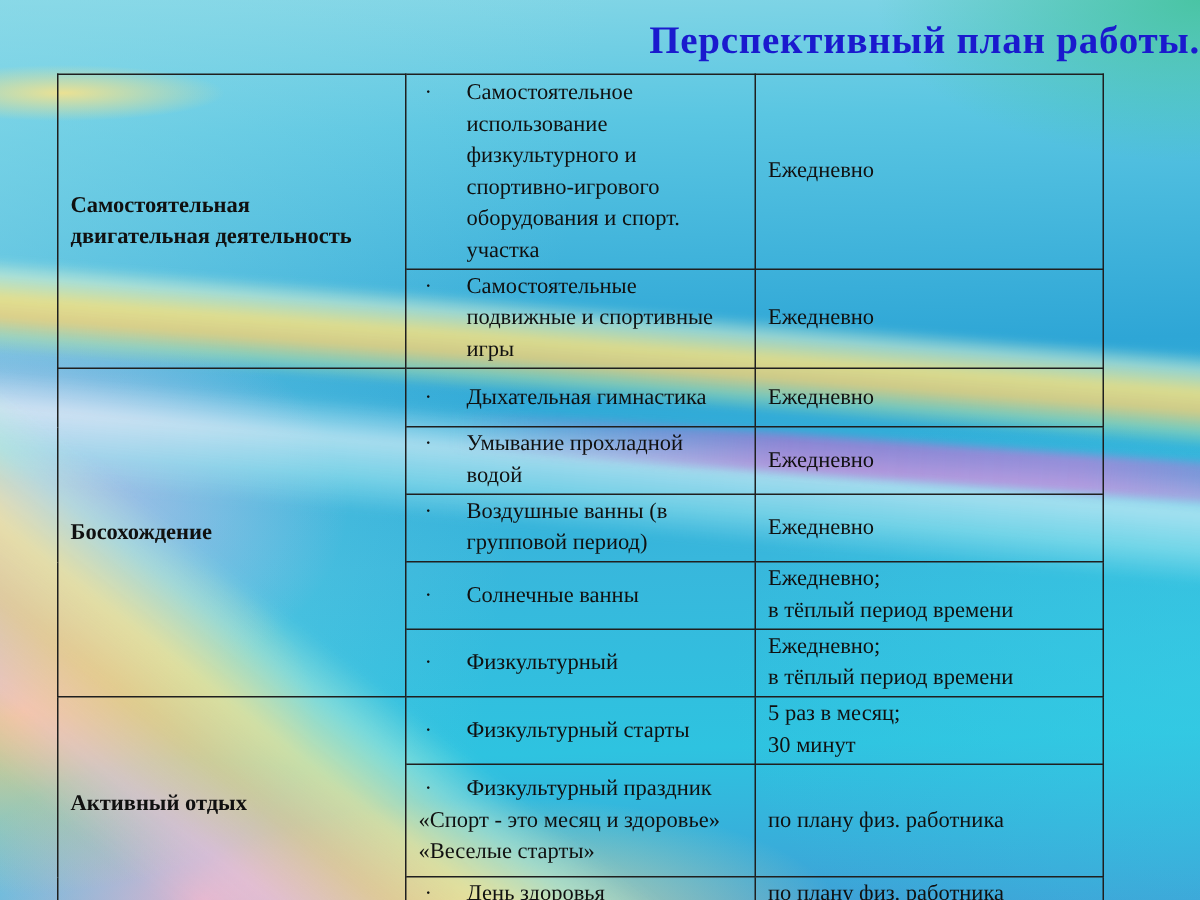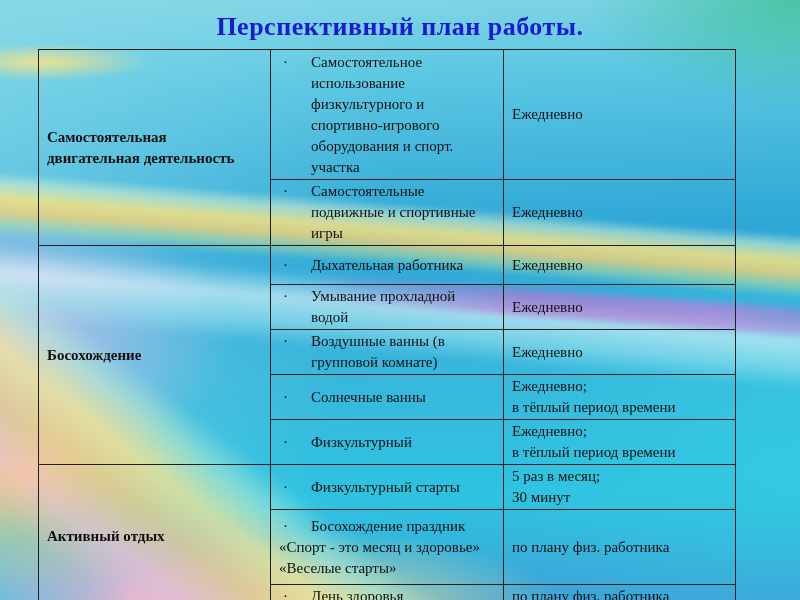--- a/index.html
+++ b/index.html
@@ -39,21 +39,21 @@
       rgba(226,112,216,.55) 75%, rgba(216,92,206,.30));
   }
   .streak-bottomleft {
     left:-150px; top:420px; width:640px; height:200px; transform:rotate(38deg); filter:blur(4px);
     background:linear-gradient(to bottom, rgba(186,240,214,0), rgba(186,240,214,.50) 15%,
       rgba(247,232,150,.75) 35%, rgba(248,205,130,.65) 55%, rgba(250,195,215,.55) 78%, rgba(250,195,215,0));
   }
   
   .title {
     position:absolute; top:12px; left:0; width:100%; margin:0;
-    text-align:center; font-size:26px; font-weight:bold; letter-spacing:.5px;
+    text-align:right; font-size:26px; font-weight:bold; letter-spacing:.5px;
     color:var(--title-color,#1a1ace);
   }
   
   table.plan {
     position:absolute; left:38px; top:49px; width:697px;
     border-collapse:collapse; table-layout:fixed;
   }
   table.plan td {
     border:1px solid var(--border-color,#1f1f1f);
     padding:1px 8px; font-size:15px; line-height:21px;
@@ -106,39 +106,39 @@
 подвижные и спортивные
 игры</span></div>
           </td>
           <td>
             <div>Ежедневно</div>
           </td>
         </tr>
         <tr style="height: 39px;">
           <td class="cat" rowspan="5">Босохождение</td>
           <td>
-            <div class="li"><span class="blt">·</span><span>Дыхательная работника</span></div>
+            <div class="li"><span class="blt">·</span><span>Дыхательная гимнастика</span></div>
           </td>
           <td>
             <div>Ежедневно</div>
           </td>
         </tr>
         <tr style="height: 42px;">
           <td>
             <div class="li"><span class="blt">·</span><span>Умывание прохладной
 водой</span></div>
           </td>
           <td>
             <div>Ежедневно</div>
           </td>
         </tr>
         <tr style="height: 45px;">
           <td>
             <div class="li"><span class="blt">·</span><span>Воздушные ванны (в
-групповой комнате)</span></div>
+групповой период)</span></div>
           </td>
           <td>
             <div>Ежедневно</div>
           </td>
         </tr>
         <tr style="height: 43px;">
           <td>
             <div class="li"><span class="blt">·</span><span>Солнечные ванны</span></div>
           </td>
           <td>
@@ -160,21 +160,21 @@
           <td>
             <div class="li"><span class="blt">·</span><span>Физкультурный старты</span></div>
           </td>
           <td>
             <div>5 раз в месяц;</div>
             <div>30 минут</div>
           </td>
         </tr>
         <tr style="height: 75px;">
           <td>
-            <div class="li"><span class="blt">·</span><span>Босохождение праздник</span></div>
+            <div class="li"><span class="blt">·</span><span>Физкультурный праздник</span></div>
             <div class="cont"><span>«Спорт - это месяц и здоровье»</span></div>
             <div class="cont"><span>«Веселые старты»</span></div>
           </td>
           <td>
             <div>по плану физ. работника</div>
           </td>
         </tr>
         <tr style="height: 21px;">
           <td>
             <div class="li"><span class="blt">·</span><span>День здоровья</span></div>

